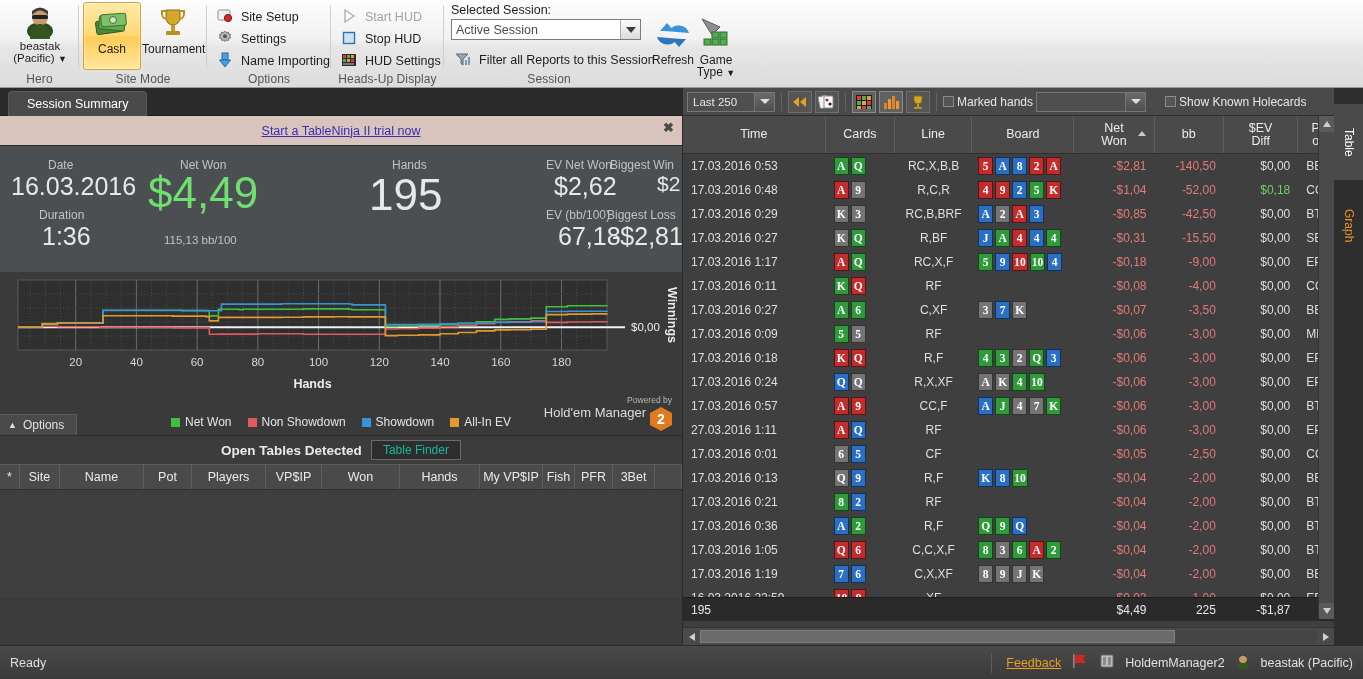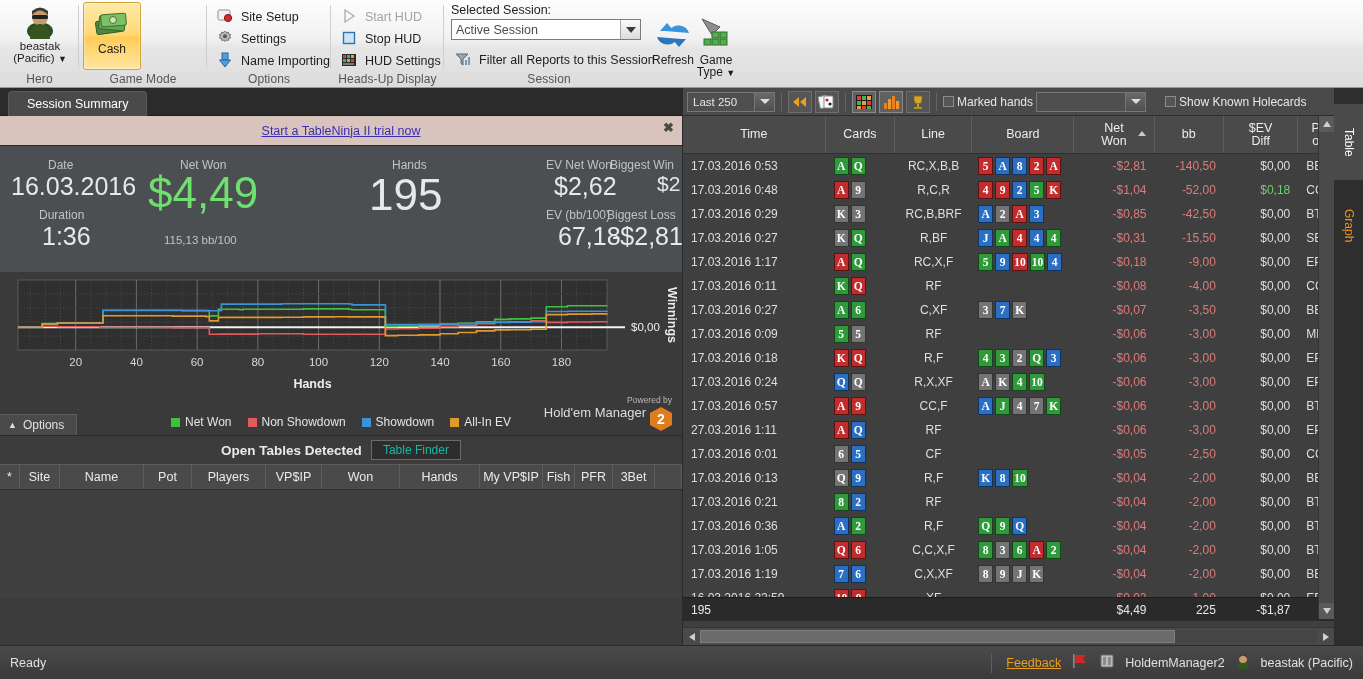--- a/index.html
+++ b/index.html
@@ -290,21 +290,33 @@
         <div class="modeIco">
           <svg viewBox="0 0 38 34" width="38" height="34">
             <rect x="3" y="14" width="26" height="13" rx="2" fill="#4b8a3d" stroke="#2e5a25" transform="rotate(-8 16 20)"></rect>
             <rect x="6" y="11" width="26" height="13" rx="2" fill="#62a84f" stroke="#34632a" transform="rotate(6 19 17)"></rect>
             <rect x="8" y="8" width="25" height="12" rx="2" fill="#7dc067" stroke="#3d7230" transform="rotate(-4 20 14)"></rect>
             <circle cx="20" cy="14" r="3.5" fill="#cfe6bd" stroke="#3d7230"></circle>
           </svg>
         </div>
         <div class="modeTxt">Cash</div>
       </div>
-      <div class="glabel">Game Mode</div>
+      <div class="modeBtn" style="left:62px;width:64px;">
+        <div class="modeIco">
+          <svg viewBox="0 0 38 34" width="38" height="34">
+            <path d="M12 4 h14 v8 a7 7 0 0 1-14 0 Z" fill="#d4a62a" stroke="#8a6a10"></path>
+            <path d="M12 5 h-4 v3 a5 5 0 0 0 5 5" fill="none" stroke="#b8901e" stroke-width="2"></path>
+            <path d="M26 5 h4 v3 a5 5 0 0 1-5 5" fill="none" stroke="#b8901e" stroke-width="2"></path>
+            <rect x="17" y="19" width="4" height="6" fill="#c39a24"></rect>
+            <rect x="12" y="25" width="14" height="4" rx="1" fill="#b8901e"></rect>
+          </svg>
+        </div>
+        <div class="modeTxt">Tournament</div>
+      </div>
+      <div class="glabel">Site Mode</div>
       <div class="gsep"></div>
     </div>
 
     <div class="rgroup" style="left:207px;width:124px;">
       <div class="optRow" style="top:3px;">
         <div class="optIco">
           <svg viewBox="0 0 16 16" width="16" height="16">
             <rect x="1" y="2" width="12" height="10" rx="1.5" fill="#f2f2f2" stroke="#8d8d8d"></rect>
             <circle cx="11" cy="10" r="3.6" fill="#d12b2b" stroke="#8a1212"></circle>
           </svg>

